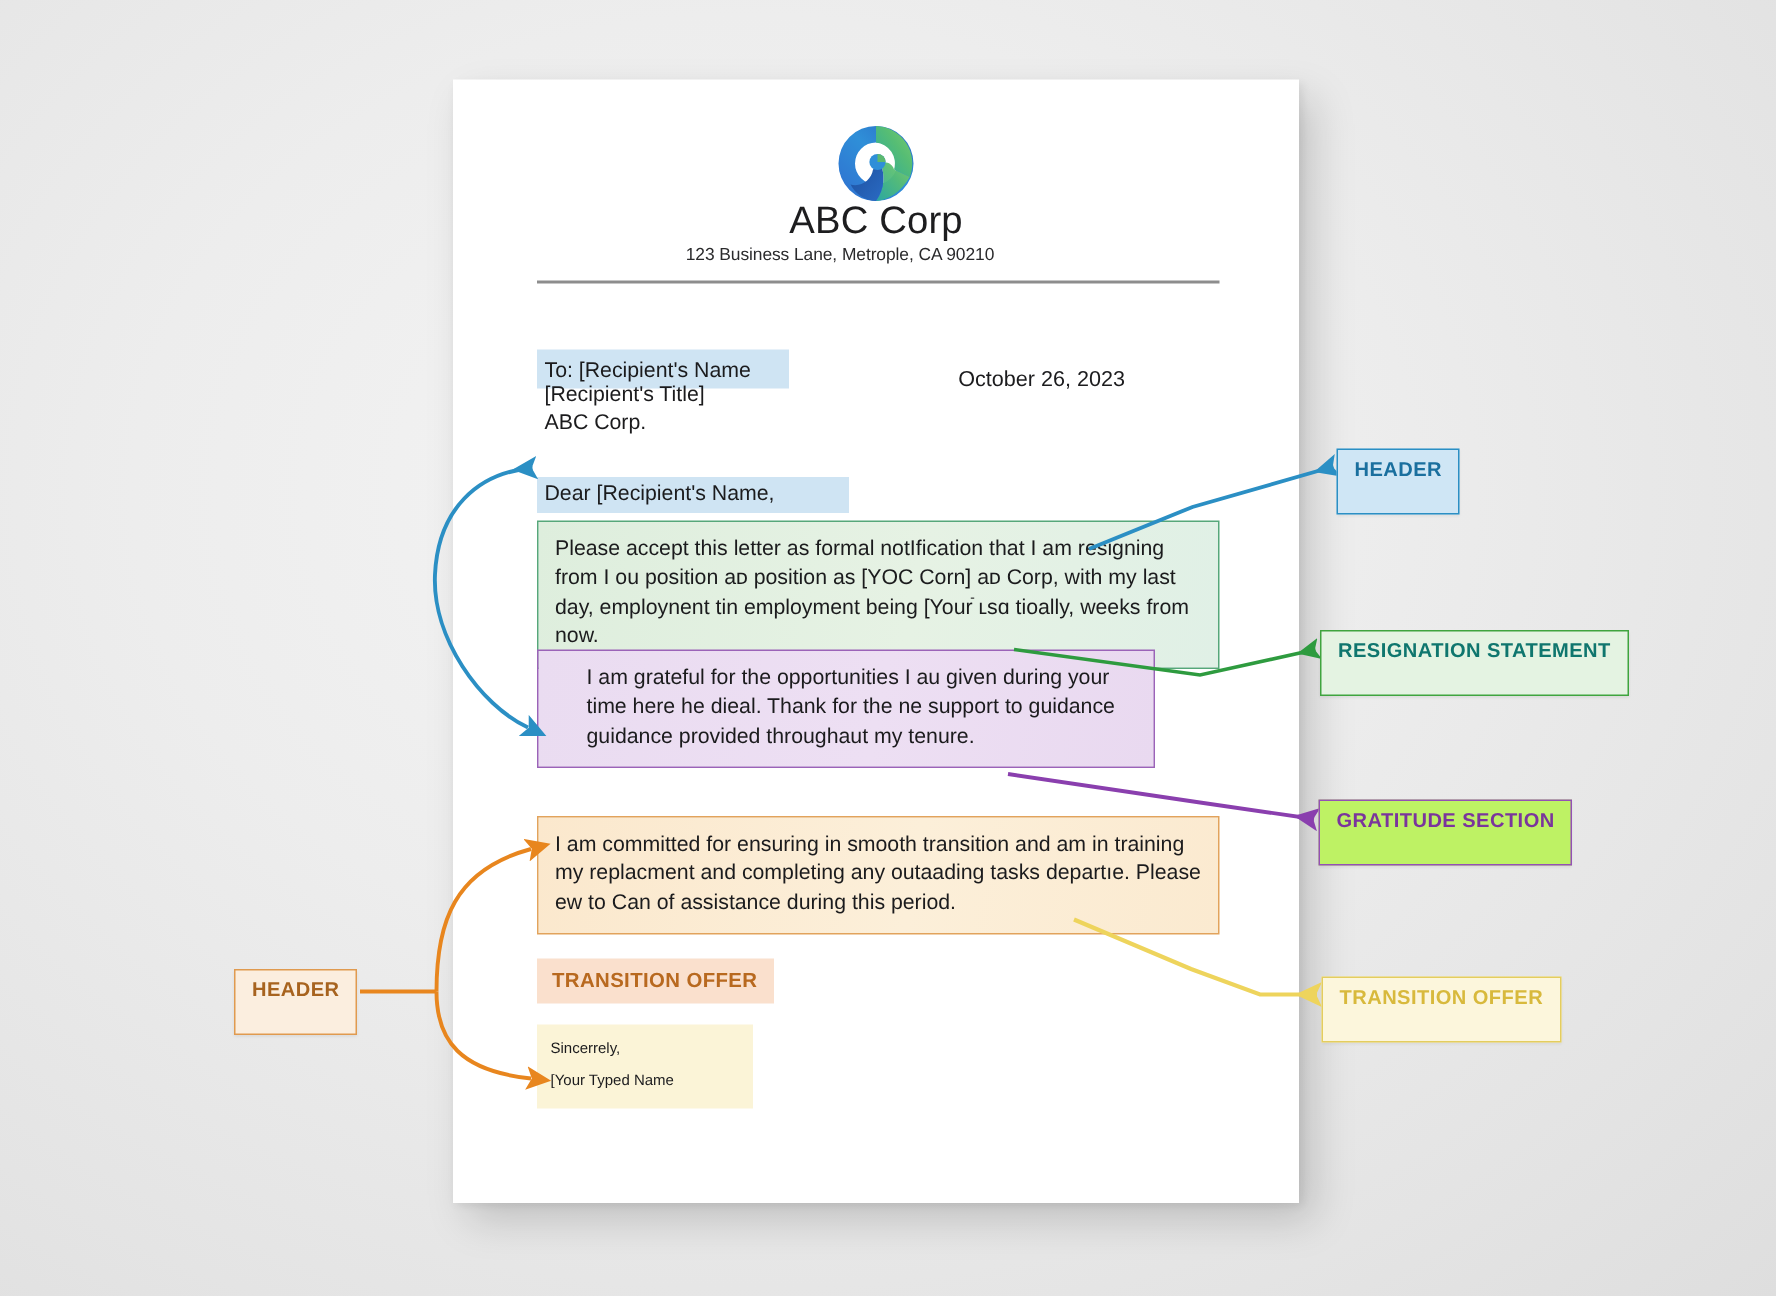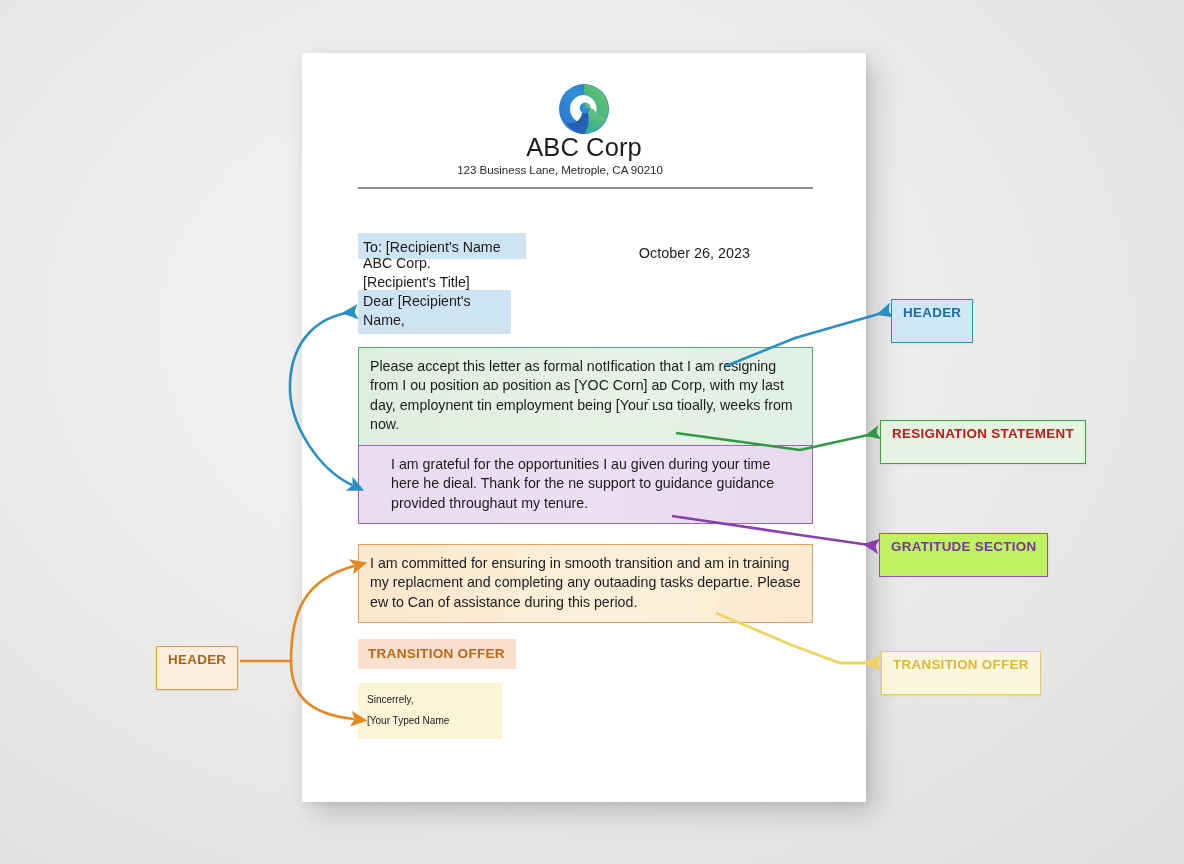--- a/index.html
+++ b/index.html
@@ -107,24 +107,24 @@
   .box {
     border: 1.3px solid;
     padding: 9px 11px 10px 11px;
   }
   .box-green  { border-color: #56a77a; background: linear-gradient(100deg, #deeedd 0%, #e6f2e4 55%, #e0f0e6 100%); }
   .box-purple { border-color: #9b63b8; background: linear-gradient(100deg, #eadcf1 0%, #eddff3 55%, #e9d9f0 100%); }
   .box-orange { border-color: #e2a35c; background: linear-gradient(100deg, #fbe8cd 0%, #fcefd9 55%, #fbead0 100%); }
 
   .to-line     { left: 56px; top: 180px; width: 168px; padding: 5px 5px 2px 5px; }
   .to-rest     { left: 56px; top: 201px; width: 300px; padding: 0 5px; background: transparent; }
-  .salutation  { left: 56px; top: 237px; width: 153px; padding: 2px 5px 3px 5px; }
+  .salutation  { left: 56px; top: 265px; width: 208px; padding: 2px 5px 3px 5px; }
 
   .para-green  { left: 56px; top: 294px; width: 455px; }
-  .para-purple { left: 56px; top: 392px; width: 455px; padding-left: 32px; }
+  .para-purple { left: 56px; top: 380px; width: 412px; padding-left: 32px; }
   .para-orange { left: 56px; top: 491px; width: 455px; }
 
   .inline-tag {
     left: 56px; top: 586px; width: 158px;
     padding: 5px 10px 6px 10px;
     font-size: 13.6px;
     font-weight: bold;
     color: #b8691f;
     letter-spacing: 0.25px;
   }
@@ -142,21 +142,21 @@
     border: 1.4px solid;
     padding: 5px 11px 22px 11px;
     font-size: 13.4px;
     font-weight: bold;
     letter-spacing: 0.3px;
     white-space: nowrap;
     z-index: 6;
     box-shadow: 0 1px 2px rgba(0,0,0,0.07);
   }
   .co-header     { left: 891px; top: 299px; background: #cfe6f5; border-color: #2b8fc4; color: #1a6f9e; }
-  .co-resign     { left: 880px; top: 420px; background: #e4f3e2; border-color: #3fa43f; color: #b91c1c; }
+  .co-resign     { left: 880px; top: 420px; background: #e4f3e2; border-color: #3fa43f; color: #0f766e; }
   .co-gratitude  { left: 879px; top: 533px; background: #bef264; border-color: #9450b6; color: #7a359c; }
   .co-transition { left: 881px; top: 651px; background: #fcf6dc; border-color: #e4cd5e; color: #d8b93c; }
   .co-closing    { left: 156px; top: 646px; background: #fbeedf; border-color: #e09a4f; color: #a7631f; }
 
   
   #links {
     position: absolute;
     left: 0; top: 0;
     width: 1184px; height: 864px;
     z-index: 5;
@@ -209,22 +209,22 @@
       <div class="company-addr">123 Business Lane, Metrople, CA 90210</div>
     </div>
 
     <div class="rule"></div>
 
     <div class="letter-date">October 26, 2023</div>
 
     <div class="blk hl-blue to-line">To: [Recipient's Name</div>
 
     <div class="blk to-rest">
+      <div>[Recipient's Title]</div>
       <div>ABC Corp.</div>
-      <div>[Recipient's Title]</div>
     </div>
 
     <div class="blk hl-blue salutation">Dear [Recipient's Name,</div>
 
     <div class="blk box box-green para-green">Please accept this letter as formal notIfication that I am resigning from I ou position aᴅ position as [YOC Corn] aᴅ Corp, with my last day, employnent tin employment being [Yourֿ  ʟsɑ tioally, weeks from now.</div>
 
     <div class="blk box box-purple para-purple">I am grateful for the opportunities I au given during your time here he dieal. Thank for the ne support to guidance guidance provided throughaut my tenure.</div>
 
     <div class="blk box box-orange para-orange">I am committed for ensuring in smooth transition and am in training my replacment and completing any outaading tasks departıe. Please ew to Can of assistance during this period.</div>
 

